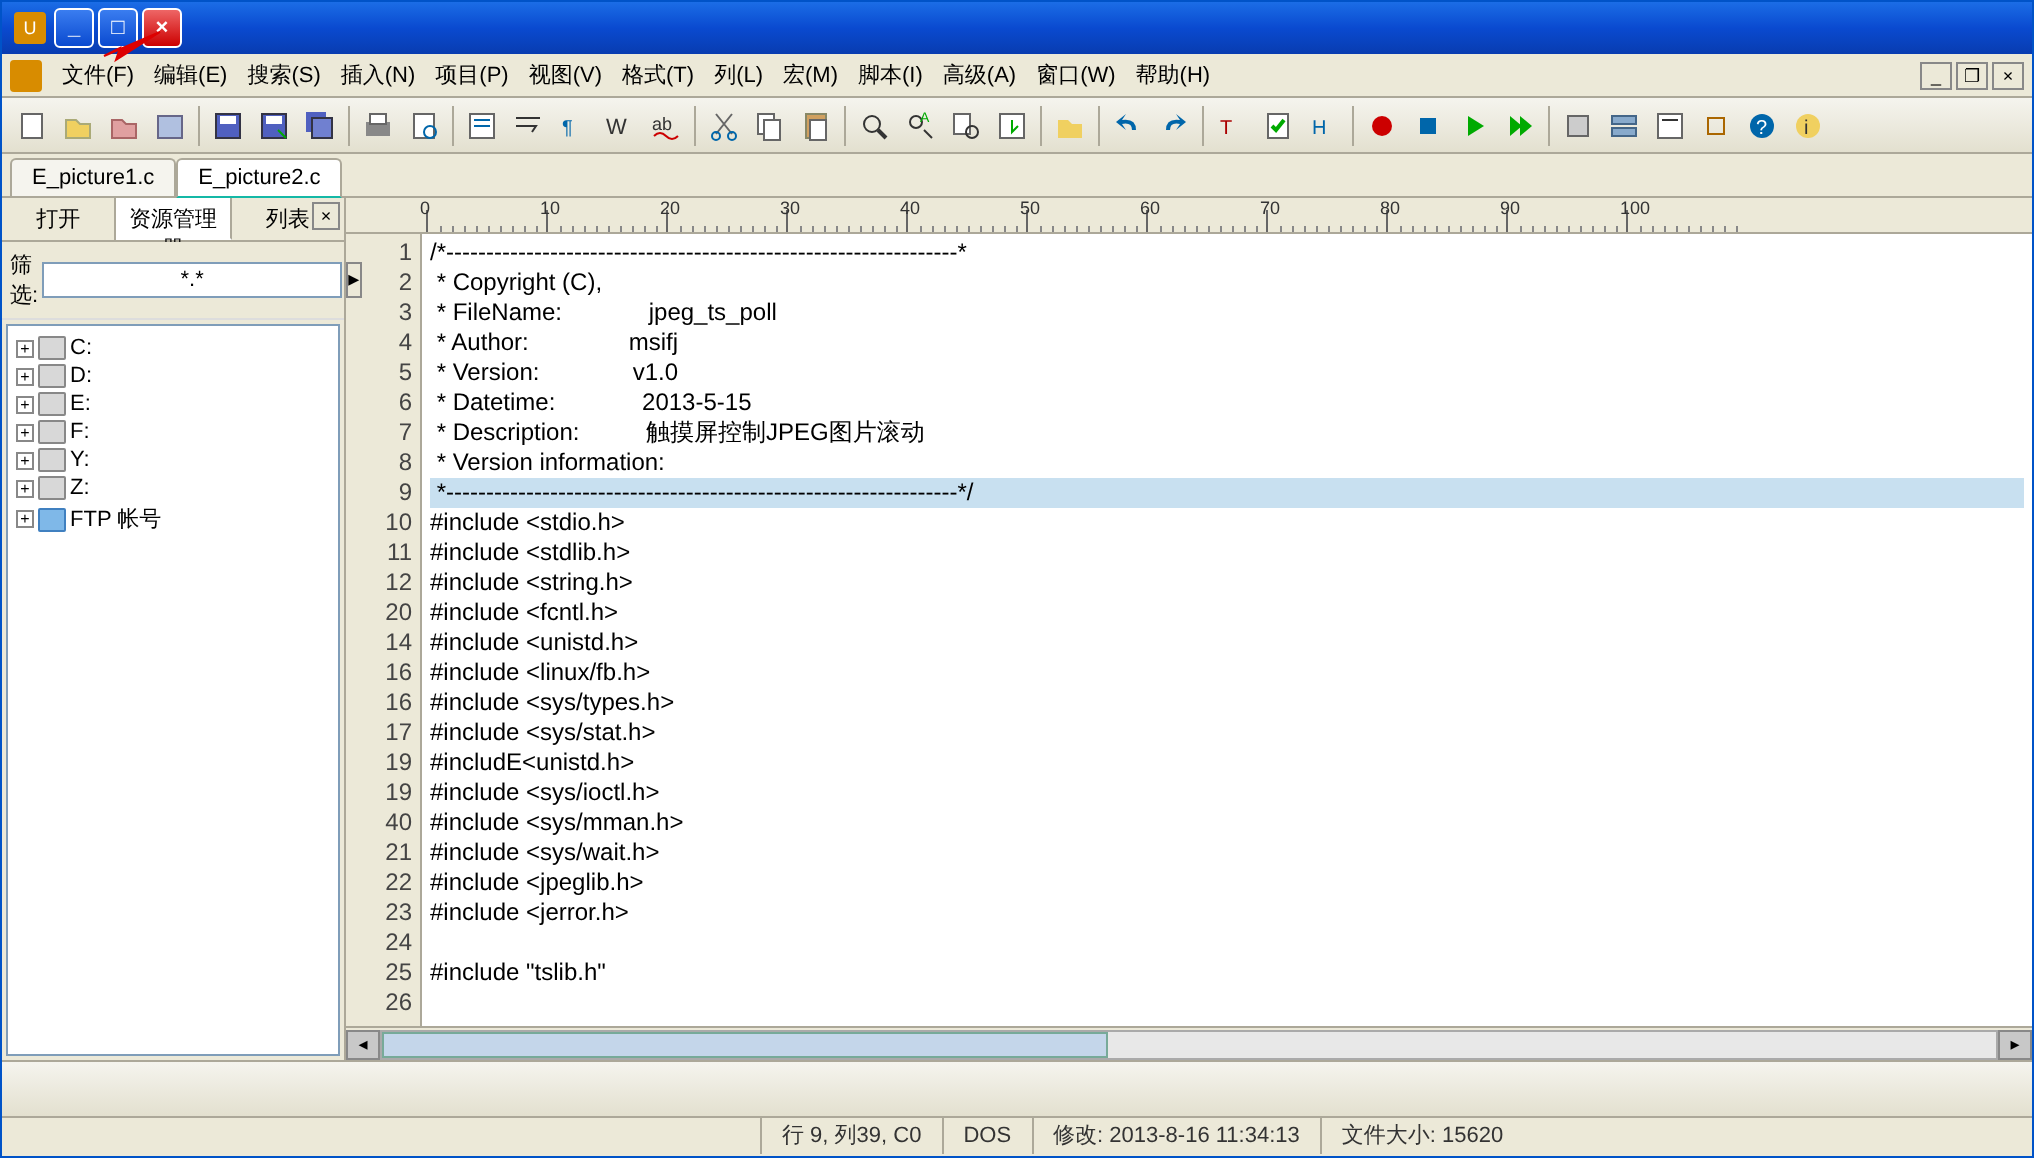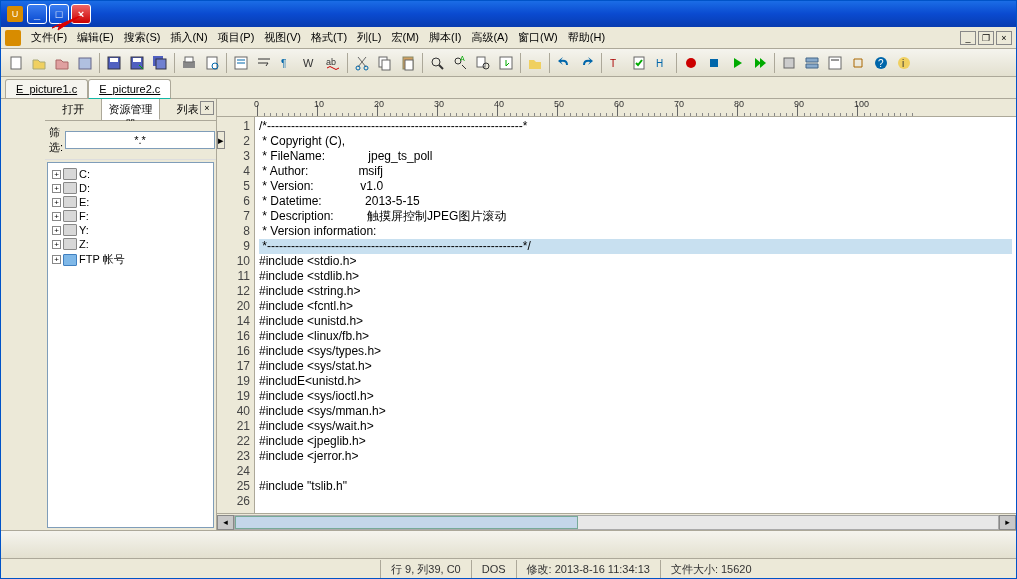--- a/index.html
+++ b/index.html
@@ -19,21 +19,21 @@
 .menubar .appicon2 { width:16px; height:16px; background:#d88c00; border-radius:2px; margin-right:4px;}
 .menubar .mitem { padding:2px 4px; cursor:default; }
 .menubar .wctl { position:absolute; right:4px; display:flex; gap:2px; }
 .menubar .wctl div { width:16px; height:14px; border:1px solid #888; background:#ece9d8; font-size:9px; text-align:center; line-height:12px;}
 
 .toolbar { height:28px; background:linear-gradient(#f5f4ee,#e3e0cf); border-bottom:1px solid #aca899; display:flex; align-items:center; padding:1px 4px; gap:1px; flex-wrap:nowrap; overflow:hidden;}
 .toolbar .tb { width:22px; height:22px; display:flex; align-items:center; justify-content:center; border:1px solid transparent; border-radius:2px; }
 .toolbar .sep { width:1px; height:20px; background:#aca899; margin:0 2px; }
 .toolbar svg { width:16px; height:16px; }
 
-.tabbar { height:22px; background:#ece9d8; border-bottom:1px solid #aca899; display:flex; align-items:flex-end; padding:0 4px; gap:0;text-decoration:underline;}
+.tabbar { height:22px; background:#ece9d8; border-bottom:1px solid #aca899; display:flex; align-items:flex-end; padding:0 4px; gap:0;}
 .tabbar .tab { padding:3px 10px; border:1px solid #aca899; border-bottom:none; background:#f5f4ee; font-size:11px; border-radius:3px 3px 0 0; position:relative; }
 .tabbar .tab.active { background:#fff; border-bottom:1px solid #14b8a6; margin-bottom:-1px; z-index:1;}
 
 .main { flex:1; display:flex; min-height:0; }
 
 .sidebar { width:172px; background:#ece9d8; border-right:1px solid #aca899; display:flex; flex-direction:column; }
 .sidebar .stabs { height:22px; display:flex; border-bottom:1px solid #aca899; background:#ece9d8;}
 .sidebar .stab { flex:1; text-align:center; padding:3px 2px; border-right:1px solid #aca899; font-size:11px; }
 .sidebar .stab.active { background:#fff; border-bottom:1px solid #fff; }
 .sidebar .stab:last-child { border-right:none;}
@@ -60,21 +60,21 @@
 .lines .ln { height:15px; }
 .lines .hl { background:#c8e0f0; display:block; position:relative;}
 
 .hscroll { height:17px; background:#ece9d8; border-top:1px solid #aca899; display:flex; align-items:center;}
 .hscroll .arr { width:17px; height:15px; background:#c8c8c8; border:1px solid #888; text-align:center; line-height:13px; font-size:9px;}
 .hscroll .track { flex:1; height:15px; background:#e8e8e8; border:1px solid #aaa; position:relative;}
 .hscroll .thumb { position:absolute; left:0; width:45%; height:13px; background:#c4d6ea; border:1px solid #7a9;}
 
 .toolbar2 { height:28px; background:linear-gradient(#f5f4ee,#e3e0cf); border-top:1px solid #aca899; display:flex; align-items:center; padding:1px 4px; gap:1px; overflow:hidden;}
 
-.statusbar { height:20px; background:#ece9d8; border-top:1px solid #aca899; display:flex; align-items:center; font-size:11px; color:#333;}
+.statusbar { height:20px; background:#ece9d8; border-top:1px solid #aca899; display:flex; font-size:11px; color:#333;}
 .statusbar .cell { padding:0 10px; border-right:1px solid #aca899; height:18px; line-height:18px;}
 .statusbar .cell.flex { flex:1; border-right:none;}
 
 .arrow-svg { position:absolute; left:50px; top:14px; z-index:100; pointer-events:none;}
 </style>
 </head>
 <body>
 
 <svg class="arrow-svg" width="40" height="24">
     <path d="M 30 2 L 2 14 L 10 10 L 8 16 Z" fill="#d00" stroke="#d00"></path>
@@ -334,21 +334,21 @@
       </div>
 </div>
 
 <div class="tabbar">
   <div class="tab">E_picture1.c</div>
   <div class="tab active">E_picture2.c</div>
 </div>
 
 <div class="main">
 
-<div class="sidebar" style="position:relative;margin-left:44px;">
+<div class="sidebar" style="position:relative;">
   <div class="stabs">
     <div class="stab">打开</div>
     <div class="stab active">资源管理器</div>
     <div class="stab">列表</div>
   </div>
   <div class="sbar-close">×</div>
   <div class="filter">
     <span>筛选:</span>
     <input value="*.*" style="">
     <div class="go">▸</div>

